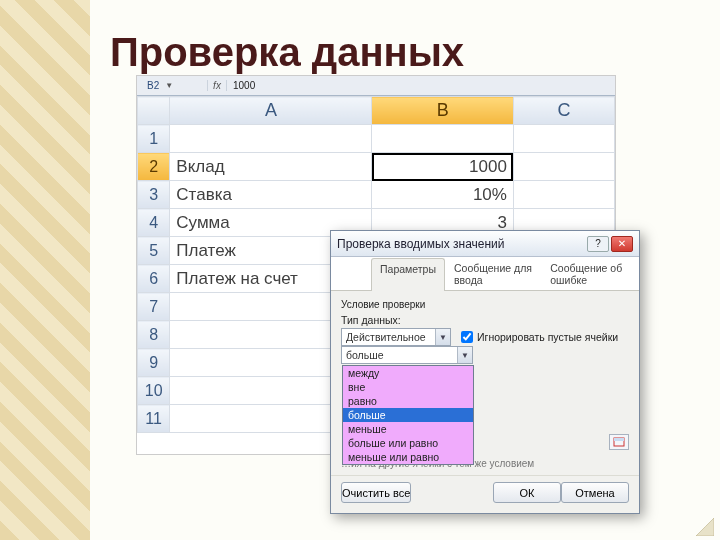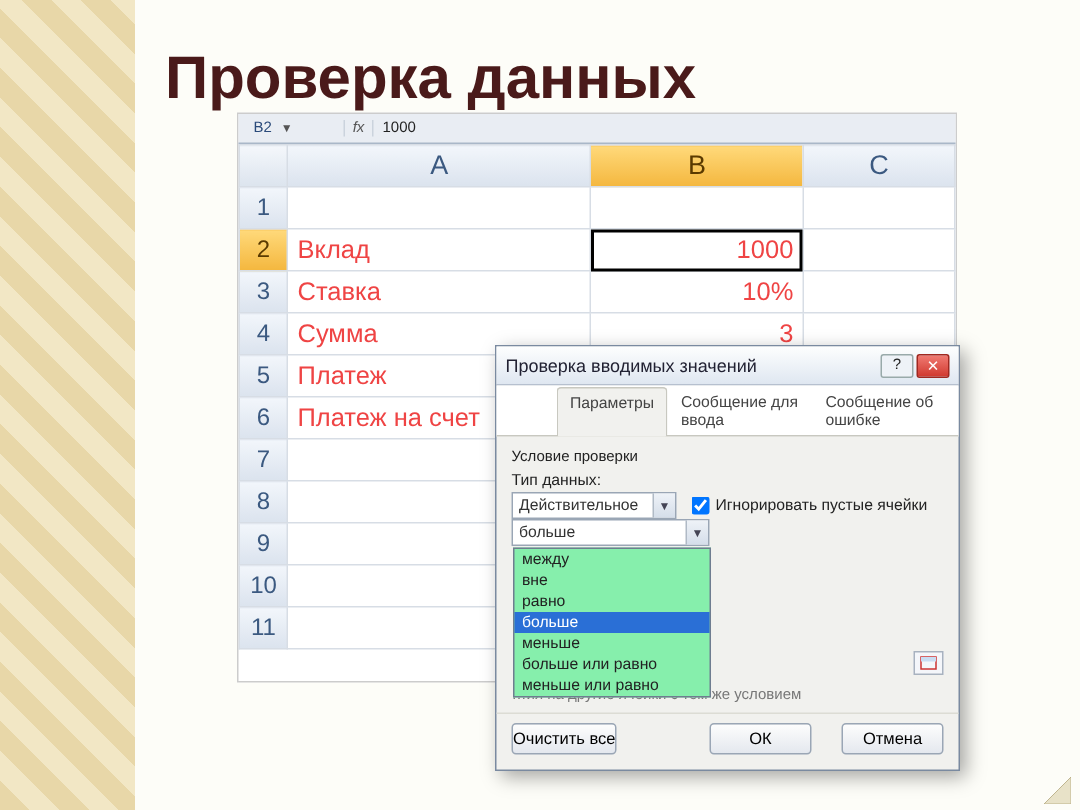--- a/index.html
+++ b/index.html
@@ -1,36 +1,36 @@
 <!DOCTYPE html>
 <html><head>
 <meta charset="utf-8">
 <style>
   * { box-sizing: border-box; margin: 0; padding: 0; }
   body { width: 720px; height: 540px; background: #fdfdf8; font-family: Arial, sans-serif; position: relative; overflow: hidden; }
   .left-strip { position: absolute; left: 0; top: 0; width: 90px; height: 540px; background: repeating-linear-gradient(45deg, #e8d7a8 0 14px, #f2e7c5 14px 28px); }
   .slide { position: absolute; left: 0; top: 0; width: 720px; height: 540px; padding: 30px 40px 10px 110px; }
   h1.title { font-size: 40px; font-weight: bold; color: #4a1a1a; }
 
-  .excel-shot { position: relative; width: 480px; height: 380px; background: #fff; border: 1px solid #ccc; margin-left: 48px; }
+  .excel-shot { position: relative; width: 480px; height: 380px; background: #fff; border: 1px solid #ccc; margin-left: 26px; }
 
   .namebox-row { display: flex; align-items: center; height: 20px; background: #e9edf3; border-bottom: 1px solid #a9b7c8; font-size: 10px; }
   .namebox { width: 70px; padding-left: 10px; color: #2a4a7a; display: flex; align-items: center; gap: 6px; }
   .namebox .caret { font-size: 8px; color: #555; }
   .fx { width: 20px; text-align: center; font-style: italic; color: #555; border-left: 1px solid #cbd3dd; border-right: 1px solid #cbd3dd; }
   .formula { flex: 1; padding-left: 6px; color: #222; }
 
   table.grid { border-collapse: collapse; width: 100%; table-layout: fixed; }
   .grid th, .grid td { border: 1px solid #d7dde5; font-size: 17px; height: 28px; }
   .grid .corner { width: 28px; background: linear-gradient(#f4f7fb,#dce4ee); }
   .grid th.colh { background: linear-gradient(#f2f6fb,#dbe3ee); color: #3b5980; font-weight: normal; text-align: center; font-size: 18px; }
   .grid th.colh.active { background: linear-gradient(#ffd97a,#f4b73e); color: #5a3a00; }
   .grid td.rowh { width: 28px; background: linear-gradient(#f2f6fb,#dbe3ee); color: #3b5980; text-align: center; font-size: 16px; }
   .grid td.rowh.active { background: linear-gradient(#ffd97a,#f4b73e); color: #5a3a00; }
-  .grid td.cell { background: #fff; padding: 0 6px; color: #ef4444; font-size: 17px; }
+  .grid td.cell { background: #fff; padding: 0 6px; color: #404040; font-size: 17px; }
   .grid td.cell.text { text-align: left; }
   .grid td.cell.num { text-align: right; }
   .grid td.cell.selected { outline: 2px solid #000; outline-offset: -2px; }
   .grid col.c-row { width: 32px; }
   .grid col.c-a { width: 200px; }
   .grid col.c-b { width: 140px; }
   .grid col.c-c { width: 100px; }
 
   
   .dialog { position: absolute; left: 330px; top: 230px; width: 310px; background: #f1f1ee; border: 1px solid #7a8aa0; box-shadow: 4px 4px 12px rgba(0,0,0,.35); font-size: 11px; color: #222; }
@@ -44,26 +44,26 @@
   .dlg-body { padding: 8px 10px 6px; }
   .grouplabel { font-size: 10px; margin-bottom: 4px; }
   .fldlabel { font-size: 10.5px; margin: 4px 0 2px; }
   .combo { display: inline-flex; align-items: center; border: 1px solid #9aa6b5; background: #fff; height: 18px; font-size: 10.5px; min-width: 110px; }
   .combo .val { flex: 1; padding: 0 4px; color: #333; }
   .combo .arrow { width: 15px; height: 100%; background: linear-gradient(#eef2f7,#d5deea); border-left: 1px solid #b0bac6; display: flex; align-items: center; justify-content: center; font-size: 8px; color: #445; cursor: pointer; }
   .row { display: flex; gap: 10px; }
   .chk { display: flex; align-items: center; gap: 4px; font-size: 10.5px; }
   .chk input { width: 12px; height: 12px; }
   .dropdown-open { position: relative; }
-  .dd-list { position: absolute; left: 0; top: 18px; width: 132px; background: #86efac; border: 1px solid #6f7d90; z-index: 10; }
+  .dd-list { position: absolute; left: 0; top: 18px; width: 132px; background: #f0abfc; border: 1px solid #6f7d90; z-index: 10; }
   .dd-list div { padding: 1px 5px; font-size: 10.5px; color: #222; cursor: pointer; }
   .dd-list div.sel { background: #2a6fd6; color: #fff; }
   .refbtn { width: 20px; height: 16px; border: 1px solid #a8b2bf; background: #f4f6fa; display: inline-flex; align-items: center; justify-content: center; font-size: 8px; cursor: pointer; margin-left: auto; }
   .hint { color: #777; font-size: 10px; margin-top: 8px; }
-  .dlg-foot { display: flex; padding: 6px 10px 10px; gap: 20px; align-items: center; border-top: 1px solid #dcdcd4; }
+  .dlg-foot { display: flex; padding: 6px 10px 10px; gap: 0; align-items: center; border-top: 1px solid #dcdcd4; }
   .pushbtn { min-width: 68px; height: 21px; background: linear-gradient(#fdfdfd,#e4e8ee); border: 1px solid #9aa6b5; border-radius: 3px; font-size: 11px; cursor: pointer; }
   .spacer { flex: 1; }
   .pg-corner { position: absolute; right: 6px; bottom: 4px; width: 22px; height: 22px; }
   .pg-corner svg { width: 22px; height: 22px; }
 </style>
 </head>
 <body>
 
 <div class="left-strip"></div>
 

